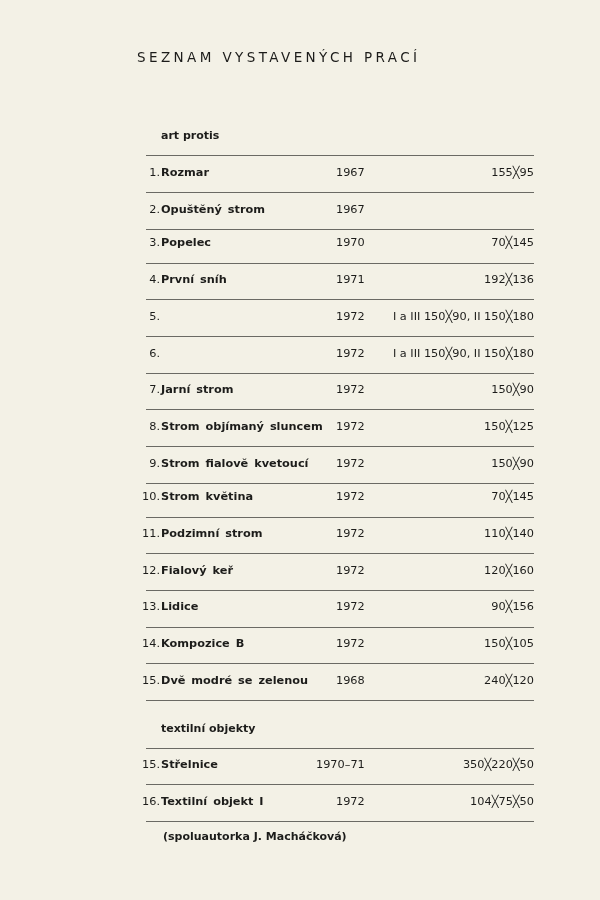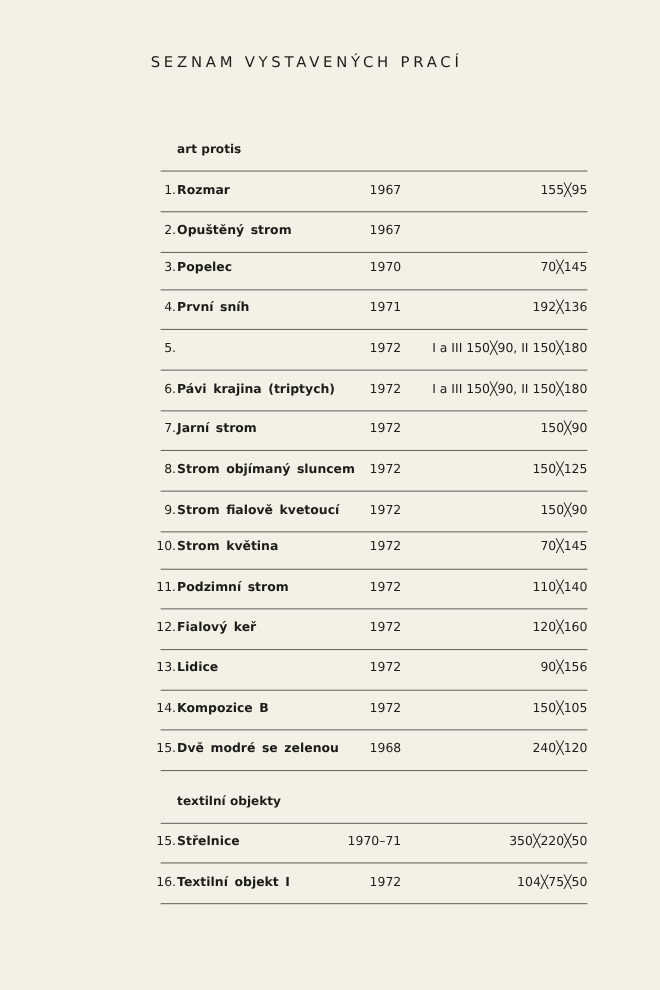--- a/index.html
+++ b/index.html
@@ -80,21 +80,20 @@
 
   <div class="row" style="top:307px">
     <span class="num">5.</span>
     <span class="year">1972</span>
     <span class="dims">I a III 150╳90, II 150╳180</span>
   </div>
   <div class="rule" style="top:336px"></div>
 
   <div class="row" style="top:344px">
     <span class="num">6.</span>
-    <span class="name">Pávi krajina (triptych)</span>
     <span class="year">1972</span>
     <span class="dims">I a III 150╳90, II 150╳180</span>
   </div>
   <div class="rule" style="top:373px"></div>
 
   <div class="row" style="top:380px">
     <span class="num">7.</span>
     <span class="name">Jarní strom</span>
     <span class="year">1972</span>
     <span class="dims">150╳90</span>
@@ -177,13 +176,14 @@
   <div class="rule" style="top:784px"></div>
 
   <div class="row" style="top:792px">
     <span class="num">16.</span>
     <span class="name">Textilní objekt I</span>
     <span class="year">1972</span>
     <span class="dims">104╳75╳50</span>
   </div>
   <div class="rule" style="top:821px"></div>
 
+  <div class="note">(spoluautorka J. Macháčková)</div>
 </div>
 
 </body></html>

